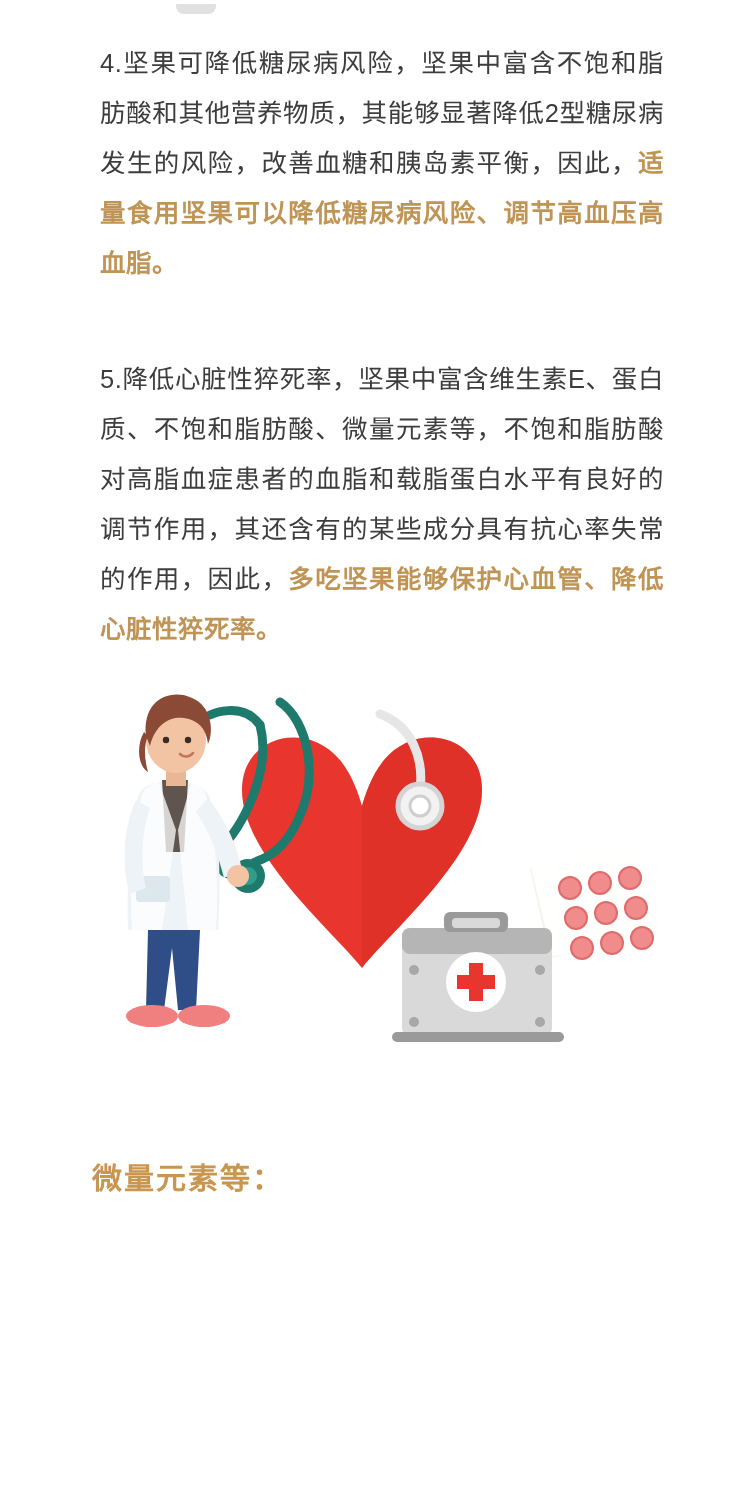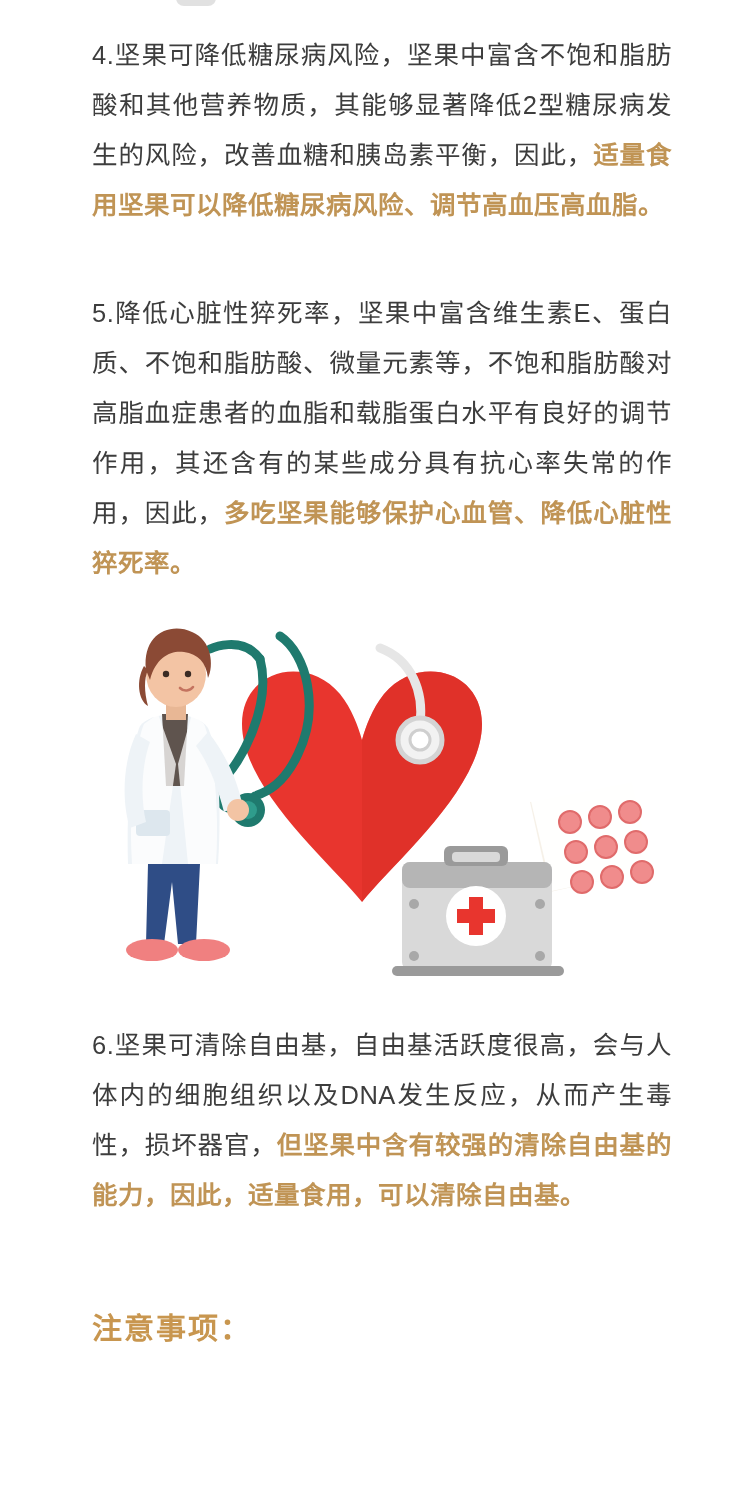--- a/index.html
+++ b/index.html
@@ -22,21 +22,21 @@
     background: #ffffff;
     position: relative;
   }
   .para {
     font-size: 25.5px;
     line-height: 50px;
     color: #3d3d3d;
     text-align: justify;
     text-justify: inter-ideograph;
     letter-spacing: 0.5px;
-    margin: 0;
+    margin: 8px;
   }
   .p-4 { padding-top: 30px; }
   .p-5 { padding-top: 58px; }
   .p-6 { padding-top: 16px; }
   .hl {
     color: #c09455;
     font-weight: bold;
     letter-spacing: 0.5px;
   }
   .section-title {
@@ -170,19 +170,16 @@
                  C114 48, 106 40, 92 38 C80 36, 64 42, 58 66 Z" fill="#8b4a35"></path>
         <path d="M52 52 C44 66, 46 86, 56 92 C52 78, 52 64, 56 56 Z" fill="#8b4a35"></path>
 
         <circle cx="96" cy="60" r="3.2" fill="#3a2b24"></circle>
         <circle cx="74" cy="60" r="3.2" fill="#3a2b24"></circle>
         <path d="M88 74 C92 78, 98 77, 101 73" fill="none" stroke="#c4735f" stroke-width="2.6" stroke-linecap="round"></path>
       </g>
     </svg>
   </div>
 
-  <p class="para p-6">
-    <span>6.</span><span>坚果可清除自由基，自由基活跃度很高，会与人体内的细胞组织以及DNA发生反应，从而产生毒性，损坏器官，</span><span class="hl">但坚果中含有较强的清除自由基的能力，因此，适量食用，可以清除自由基。</span>
-  </p>
 
-  <div class="section-title">注意事项：</div>
+  <div class="section-title">微量元素等：</div>
 
 </div>
 
 </body></html>

